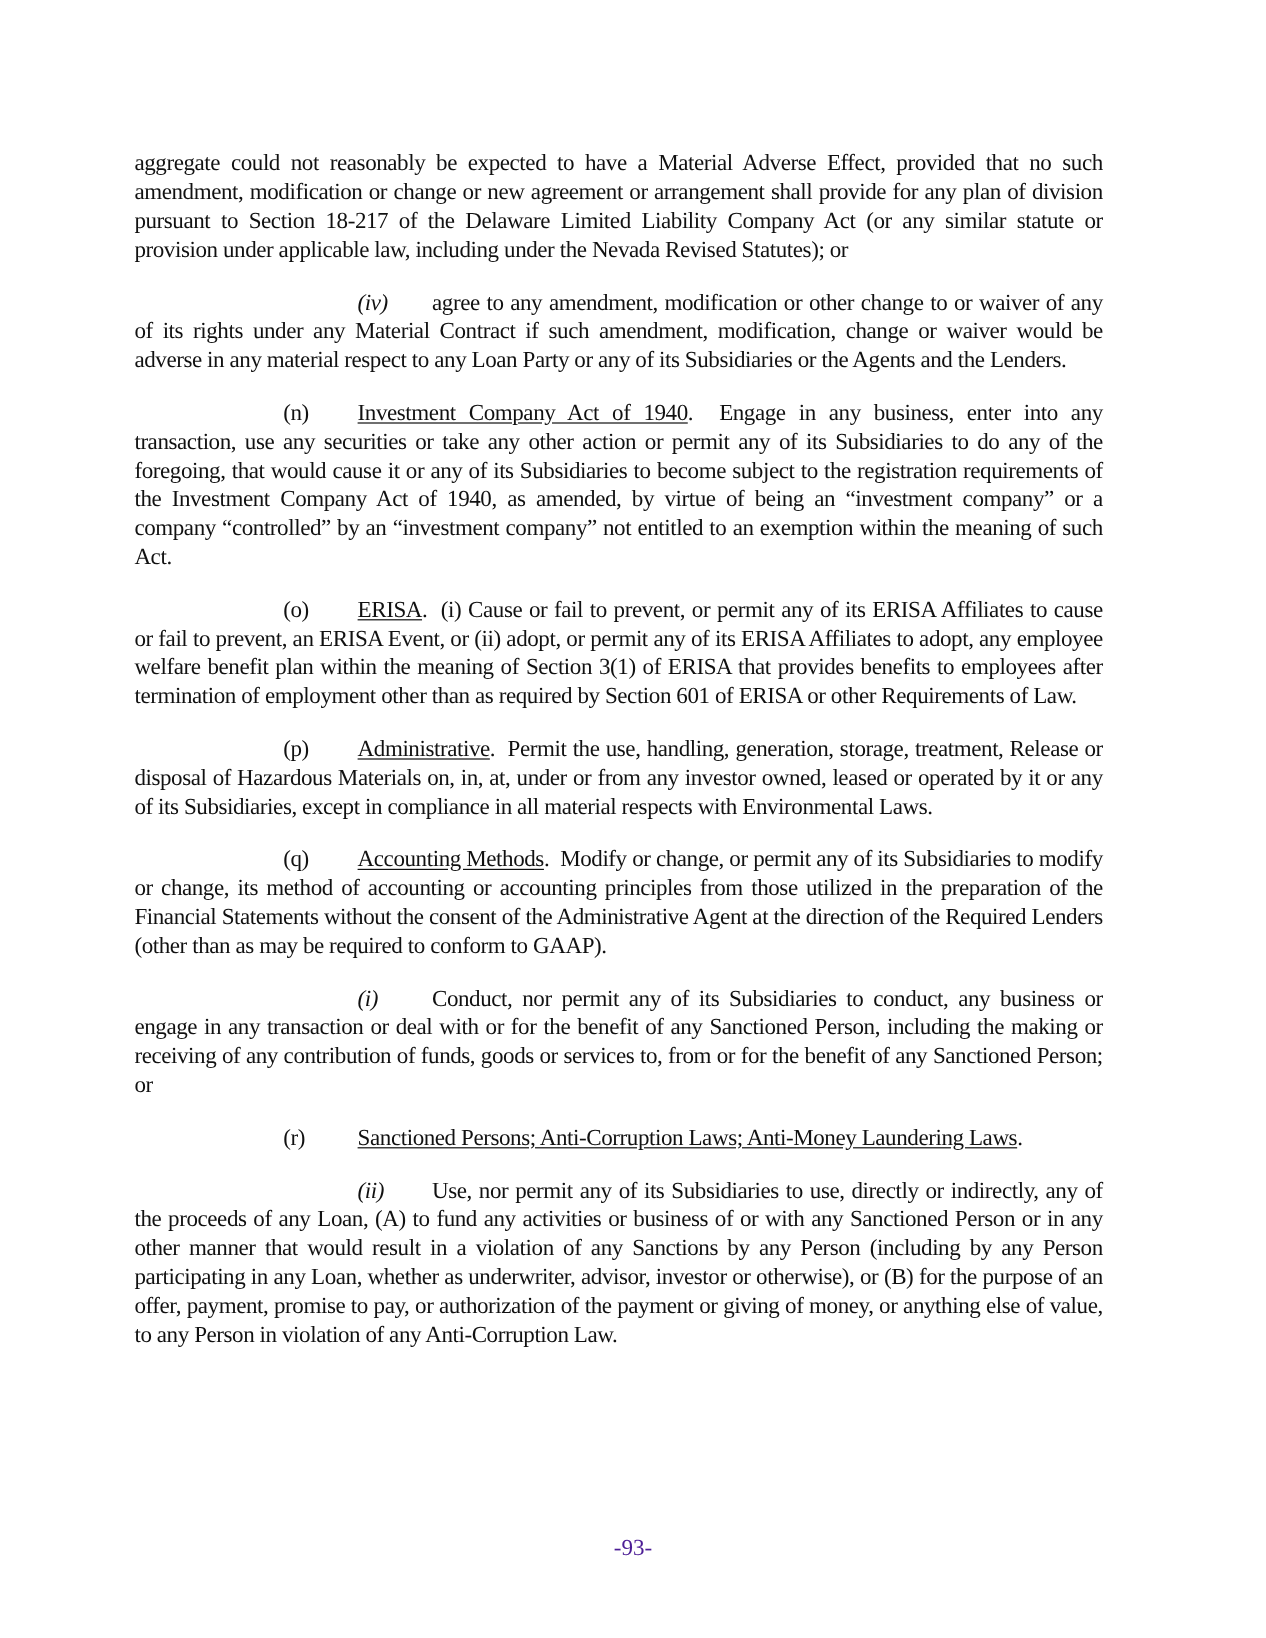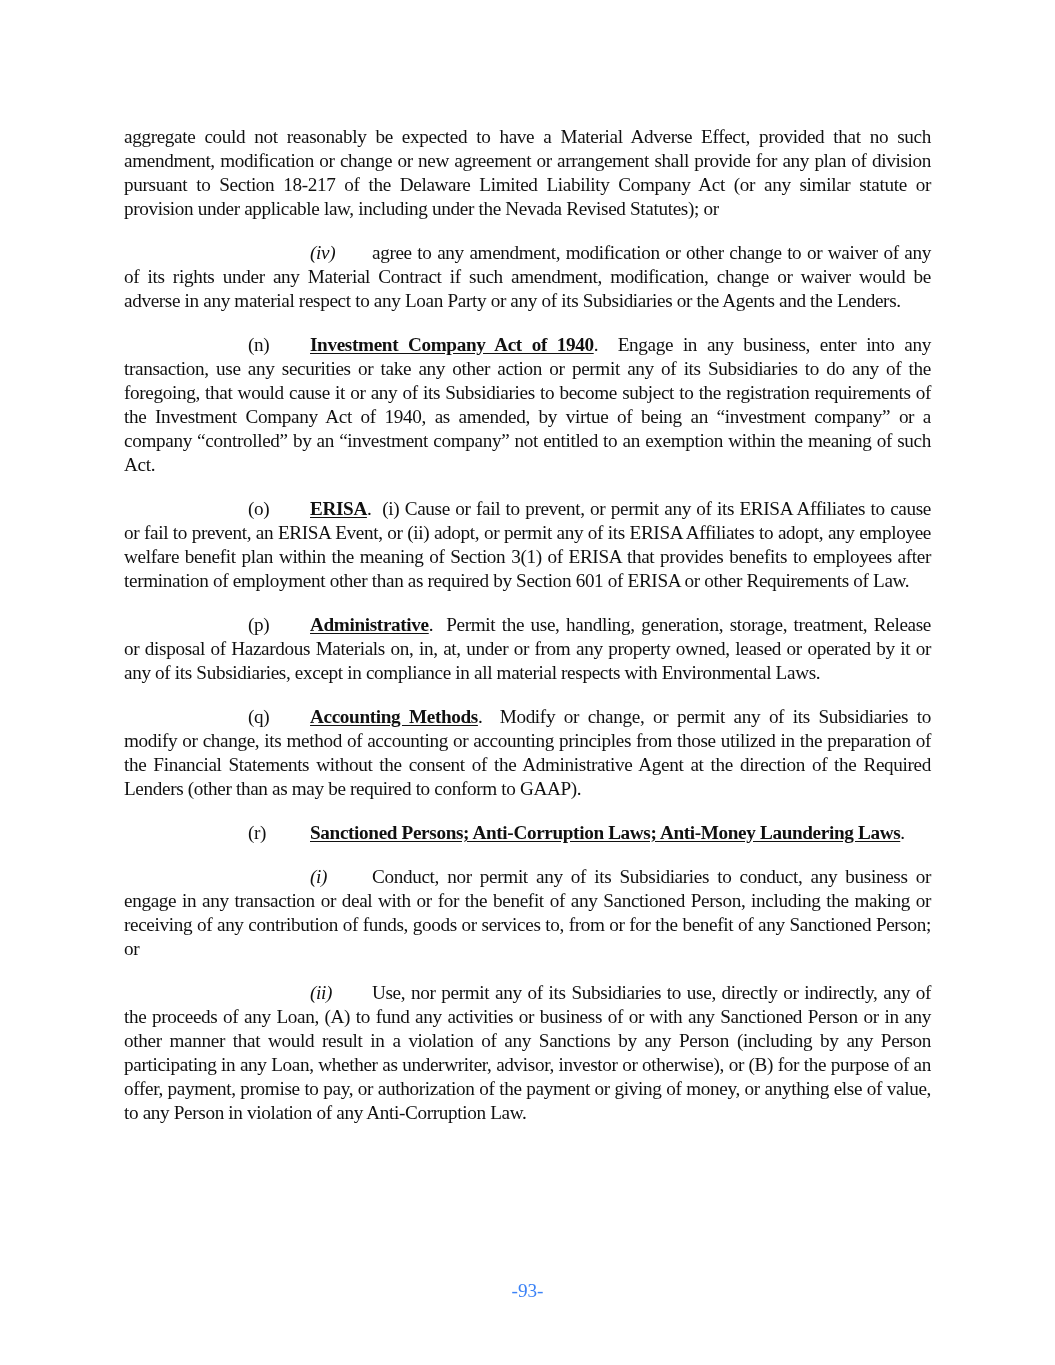--- a/index.html
+++ b/index.html
@@ -1,32 +1,32 @@
 <!DOCTYPE html>
 <html><head>
 <meta charset="utf-8">
 <style>
   html, body { margin: 0; padding: 0; background: #ffffff; }
   body { width: 1055px; height: 1365px; position: relative; overflow: hidden; }
   .page {
-    position: absolute; left: 124px; top: 125px; width: 807px;
+    position: absolute; left: 112px; top: 125px; width: 807px;
     font-family: "Liberation Serif", "DejaVu Serif", serif;
     font-size: 19.2px; line-height: 24px; color: #111;
     letter-spacing: -0.35px;
   }
   .para { margin: 0 0 20px 0; text-align: justify; }
   .sub { text-indent: 186px; }
   .sec { text-indent: 124px; }
   .lbl { display: inline-block; text-indent: 0; }
   .sub .lbl { width: 62px; font-style: italic; }
   .sec .lbl { width: 62px; }
-  .u { text-decoration: underline; text-underline-offset: 2px; font-weight: bold; }
+  .u { text-decoration: underline; text-underline-offset: 2px; }
   .footer {
     position: absolute; left: 0; width: 1055px; top: 1280px; text-align: center;
-    font-family: "Liberation Serif", "DejaVu Serif", serif; font-size: 19.2px; color: #3b82f6;
+    font-family: "Liberation Serif", "DejaVu Serif", serif; font-size: 19.2px; color: #4c1d95;
   }
 </style>
 </head>
 <body>
 
 <div class="page">
   <p class="para">
     <span>aggregate could not reasonably be expected to have a Material Adverse Effect, provided that no such amendment, modification or change or new agreement or arrangement shall provide for any plan of division pursuant to Section 18-217 of the Delaware Limited Liability Company Act (or any similar statute or provision under applicable law, including under the Nevada Revised Statutes); or</span>
   </p>
 
@@ -36,33 +36,33 @@
 
   <p class="para sec">
     <span class="lbl">(n)</span><span class="u">Investment Company Act of 1940</span>.&nbsp; <span>Engage in any business, enter into any transaction, use any securities or take any other action or permit any of its Subsidiaries to do any of the foregoing, that would cause it or any of its Subsidiaries to become subject to the registration requirements of the Investment Company Act of 1940, as amended, by virtue of being an “investment company” or a company “controlled” by an “investment company” not entitled to an exemption within the meaning of such Act.</span>
   </p>
 
   <p class="para sec">
     <span class="lbl">(o)</span><span class="u">ERISA</span>.&nbsp; <span>(i) Cause or fail to prevent, or permit any of its ERISA Affiliates to cause or fail to prevent, an ERISA Event, or (ii) adopt, or permit any of its ERISA Affiliates to adopt, any employee welfare benefit plan within the meaning of Section 3(1) of ERISA that provides benefits to employees after termination of employment other than as required by Section 601 of ERISA or other Requirements of Law.</span>
   </p>
 
   <p class="para sec">
-    <span class="lbl">(p)</span><span class="u">Administrative</span>.&nbsp; <span>Permit the use, handling, generation, storage, treatment, Release or disposal of Hazardous Materials on, in, at, under or from any property owned, leased or operated by it or any of its Subsidiaries, except in compliance in all material respects with Environmental Laws.</span>
+    <span class="lbl">(p)</span><span class="u">Administrative</span>.&nbsp; <span>Permit the use, handling, generation, storage, treatment, Release or disposal of Hazardous Materials on, in, at, under or from any investor owned, leased or operated by it or any of its Subsidiaries, except in compliance in all material respects with Environmental Laws.</span>
   </p>
 
   <p class="para sec">
     <span class="lbl">(q)</span><span class="u">Accounting Methods</span>.&nbsp; <span>Modify or change, or permit any of its Subsidiaries to modify or change, its method of accounting or accounting principles from those utilized in the preparation of the Financial Statements without the consent of the Administrative Agent at the direction of the Required Lenders (other than as may be required to conform to GAAP).</span>
   </p>
 
+  <p class="para sub">
+    <span class="lbl">(i)</span><span>Conduct, nor permit any of its Subsidiaries to conduct, any business or engage in any transaction or deal with or for the benefit of any Sanctioned Person, including the making or receiving of any contribution of funds, goods or services to, from or for the benefit of any Sanctioned Person; or</span>
+  </p>
+
   <p class="para sec" style="text-align:left;">
     <span class="lbl">(r)</span><span class="u">Sanctioned Persons; Anti-Corruption Laws; Anti-Money Laundering Laws</span>.
-  </p>
-
-  <p class="para sub">
-    <span class="lbl">(i)</span><span>Conduct, nor permit any of its Subsidiaries to conduct, any business or engage in any transaction or deal with or for the benefit of any Sanctioned Person, including the making or receiving of any contribution of funds, goods or services to, from or for the benefit of any Sanctioned Person; or</span>
   </p>
 
   <p class="para sub">
     <span class="lbl">(ii)</span><span>Use, nor permit any of its Subsidiaries to use, directly or indirectly, any of the proceeds of any Loan, (A) to fund any activities or business of or with any Sanctioned Person or in any other manner that would result in a violation of any Sanctions by any Person (including by any Person participating in any Loan, whether as underwriter, advisor, investor or otherwise), or (B) for the purpose of an offer, payment, promise to pay, or authorization of the payment or giving of money, or anything else of value, to any Person in violation of any Anti-Corruption Law.</span>
   </p>
 </div>
 
 <div class="footer">-93-</div>
 
 </body></html>

